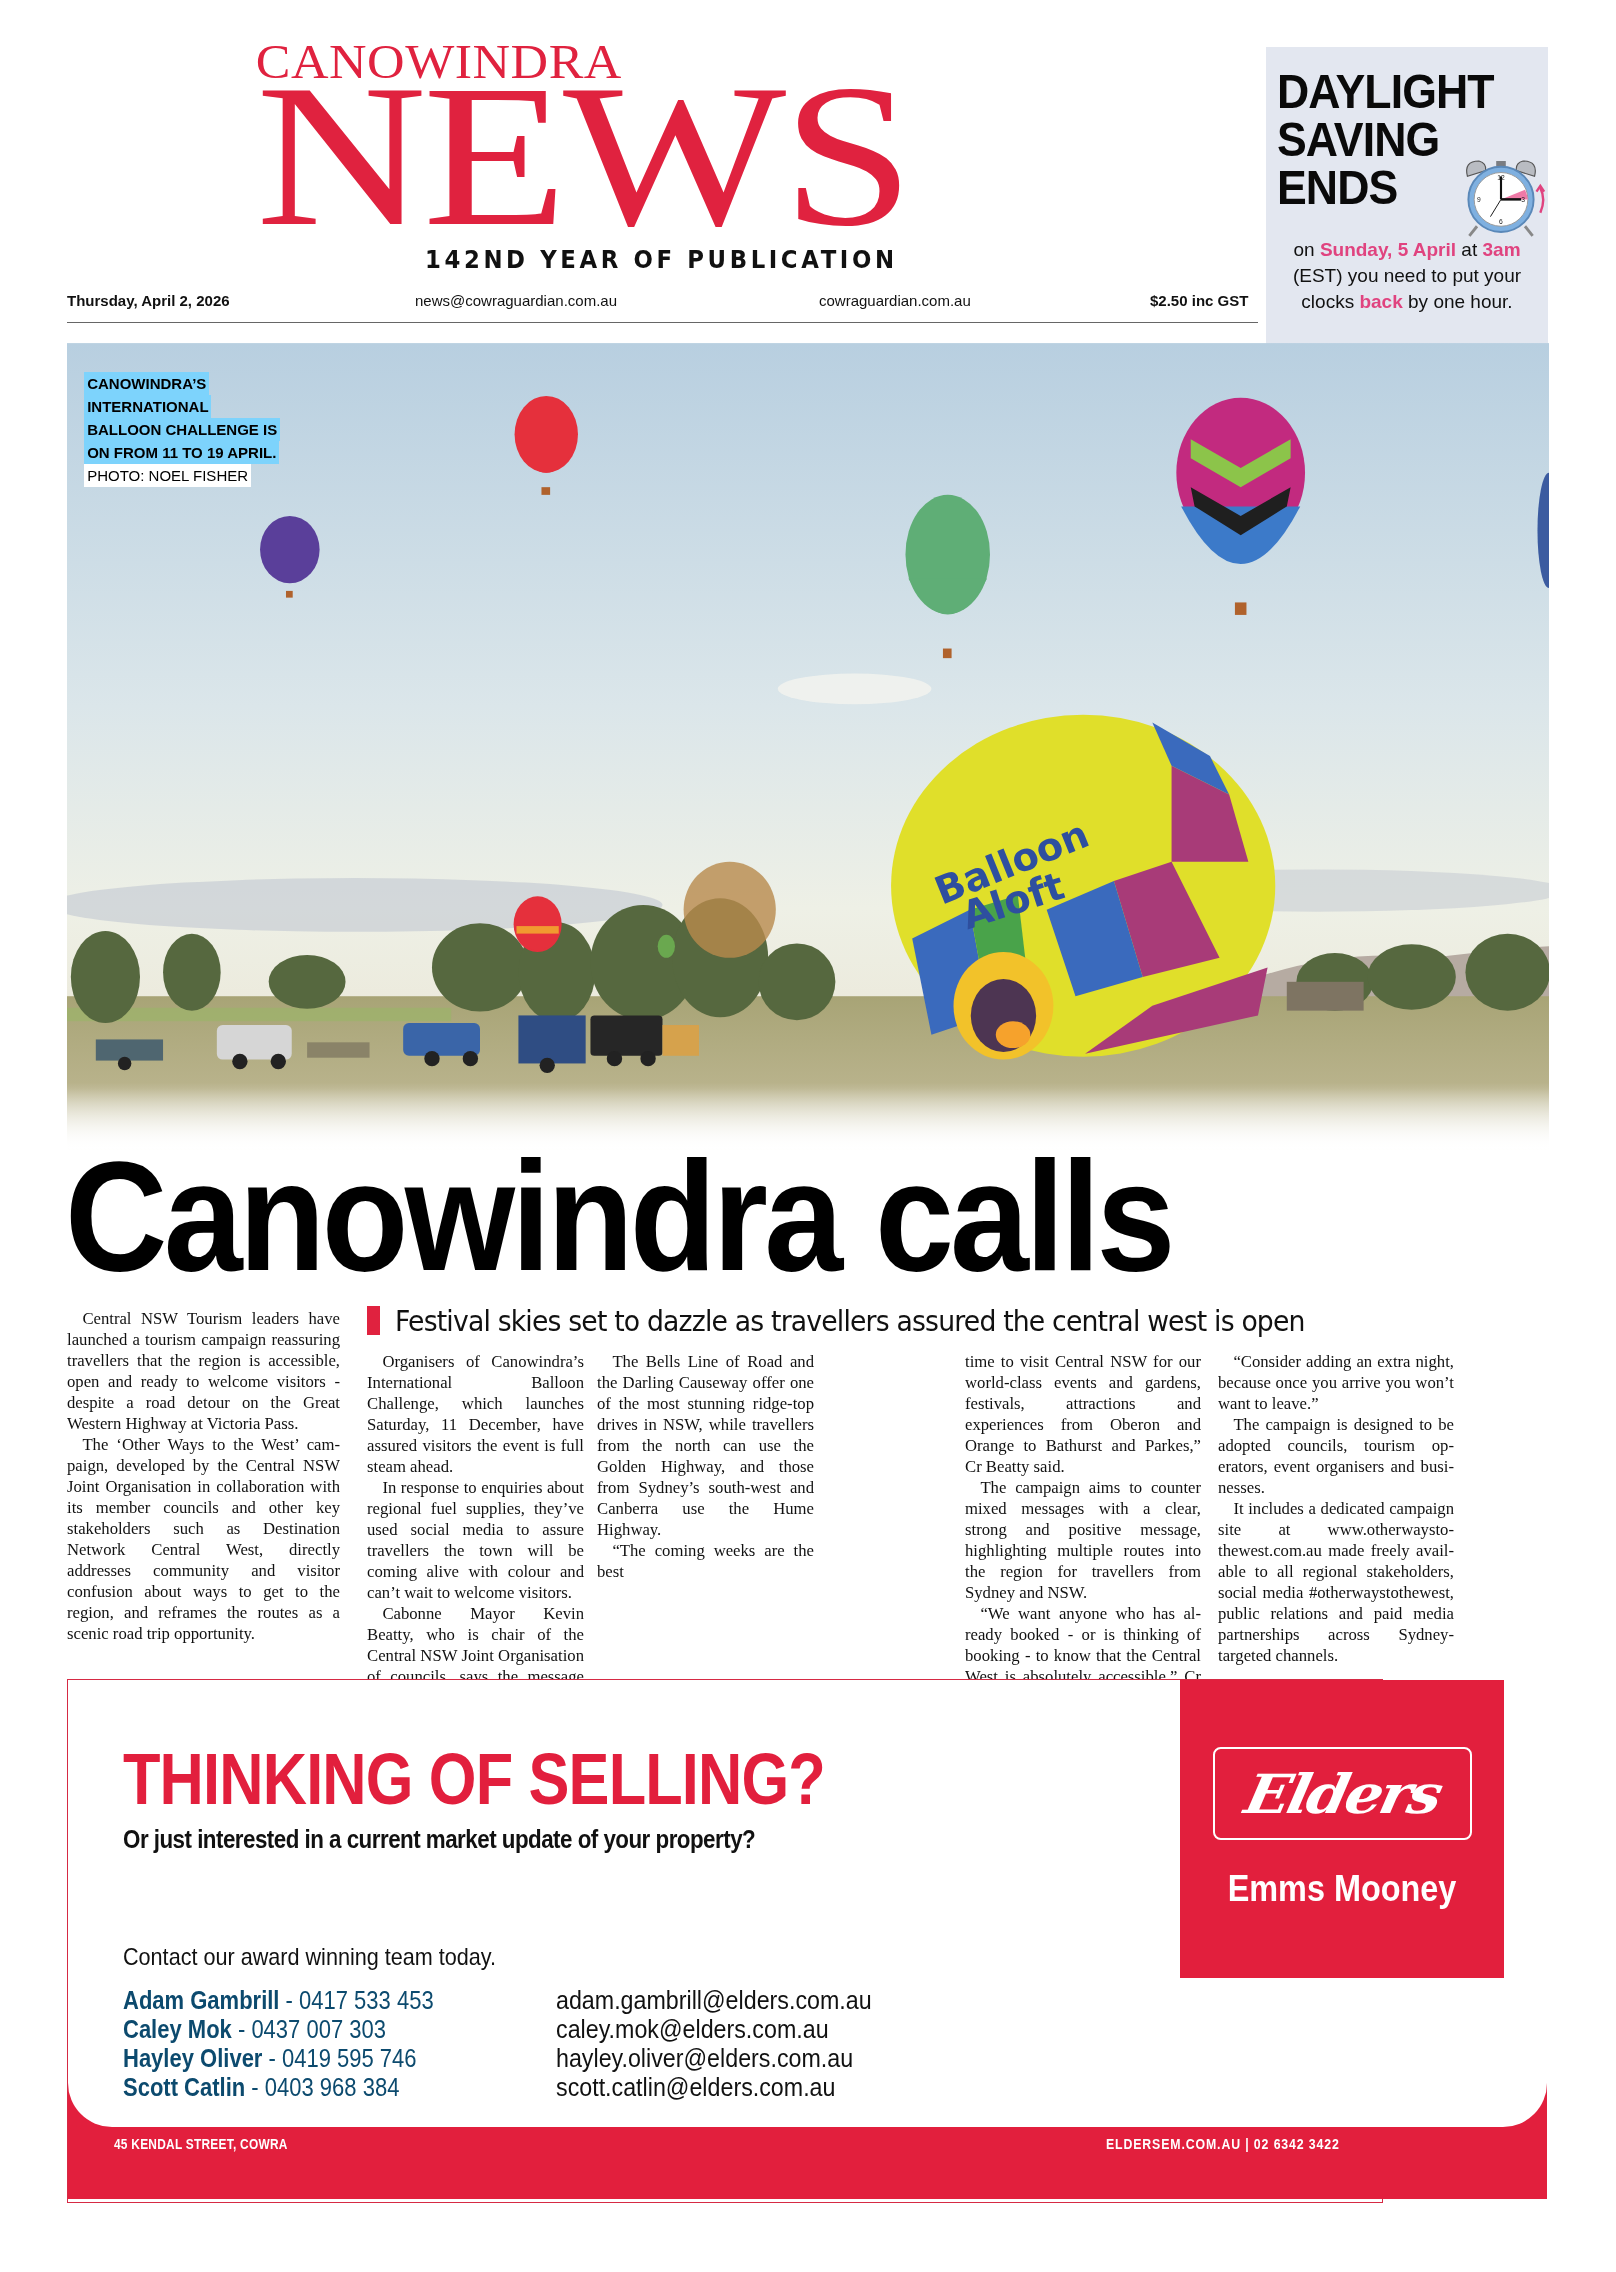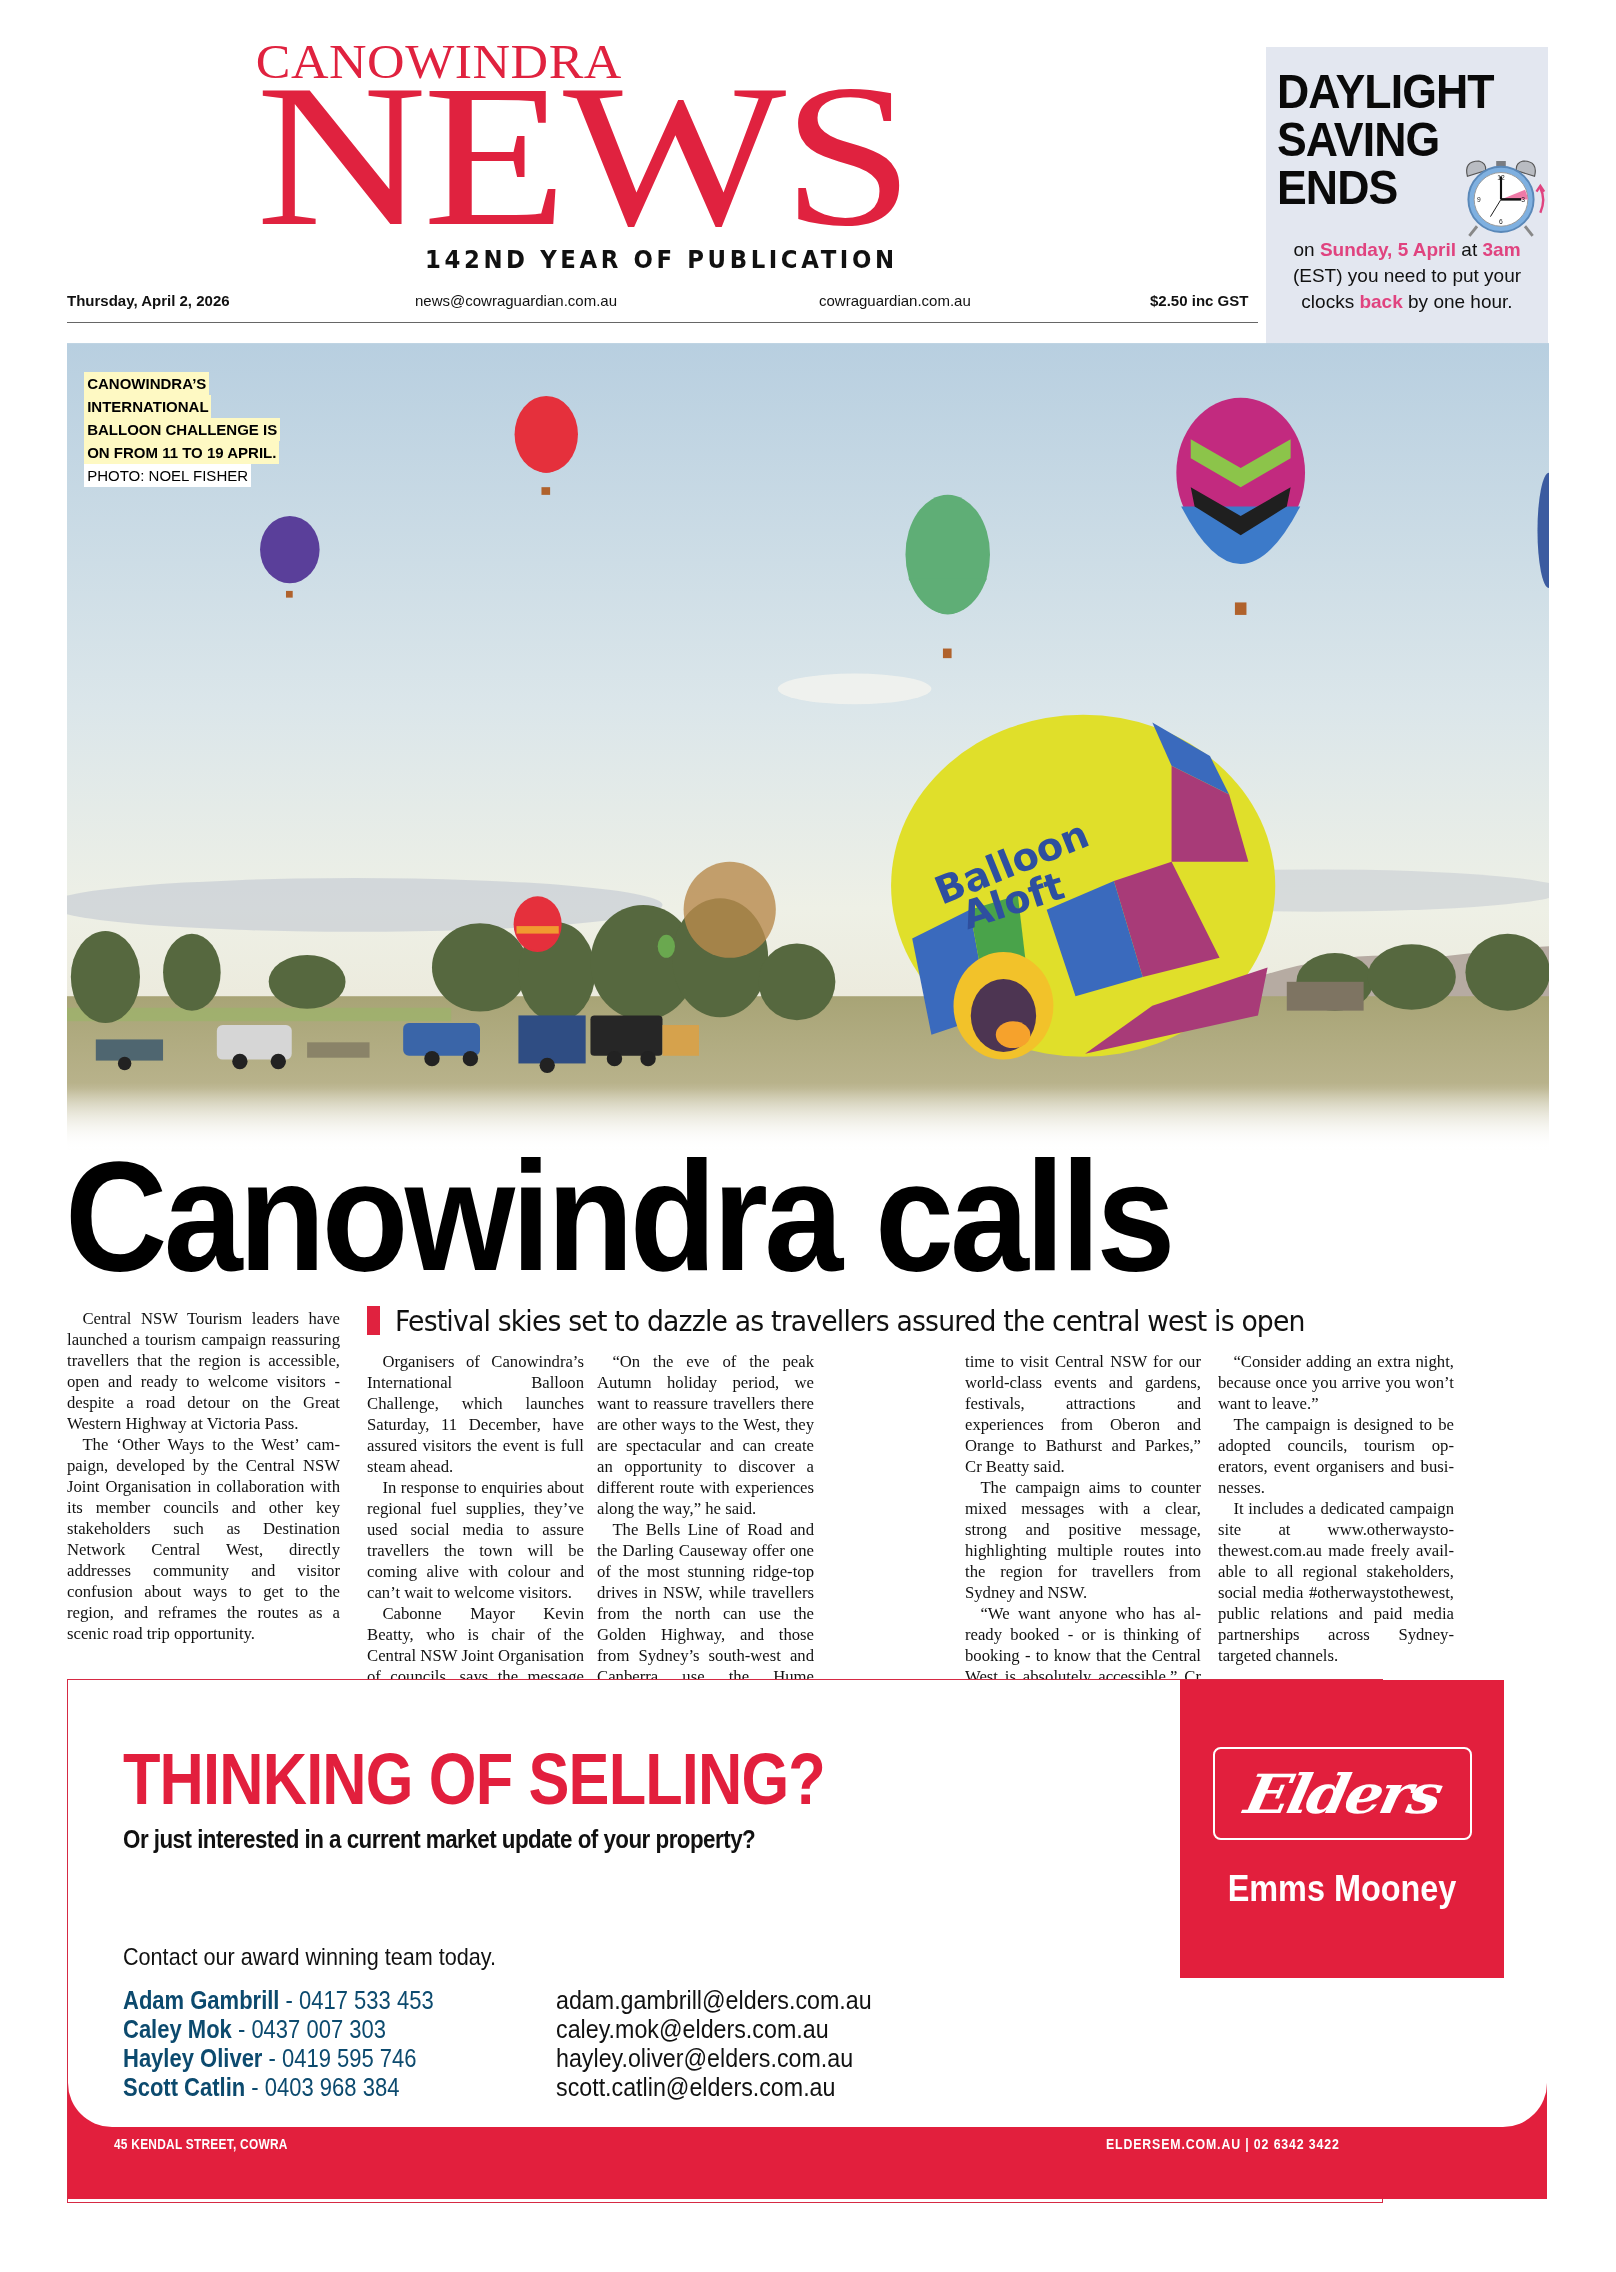--- a/index.html
+++ b/index.html
@@ -29,21 +29,21 @@
   .dst-head div { white-space: nowrap; }
   .dst-clock { position: absolute; left: 188px; top: 108px; width: 94px; height: 83px; }
   .dst-body { position: absolute; left: 0; top: 190px; width: 282px; text-align: center; font-family: "Liberation Sans", sans-serif;
               font-size: 19px; line-height: 26px; color: #111; }
   .pink { color: #e0437f; font-weight: bold; }
 
   
   .photo { position: absolute; left: 67px; top: 343px; width: 1482px; height: 807px; overflow: hidden; }
   .photo svg { display: block; }
   .caption { position: absolute; left: 17.3px; top: 29px; font-family: "Liberation Sans", sans-serif; font-size: 15px; line-height: 23px; }
-  .caption .cap-line { display: inline-block; background: #fef9c3; padding: 0 2.9px; font-weight: bold; color: #000; white-space: nowrap; text-align: center; }
+  .caption .cap-line { display: inline-block; background: #7dd3fc; padding: 0 2.9px; font-weight: bold; color: #000; white-space: nowrap; text-align: center; }
   .caption .cap-credit { display: inline-block; background: #fff; padding: 0 2.9px; color: #000; white-space: nowrap; }
 
   
   .headline { position: absolute; left: 65px; top: 1145px; width: 1499px; font-family: "Liberation Sans", sans-serif; font-weight: bold;
               font-size: 144px; line-height: 134px; letter-spacing: -3.8px; color: #000; white-space: nowrap;
               transform: scaleX(0.985) scaleY(1.08); transform-origin: left top; }
 
   
   .stand { position: absolute; left: 367px; top: 1304px; height: 33px; display: flex; align-items: center; }
   .stand-bar { width: 12.5px; height: 29px; background: #e0223f; margin-right: 15.4px; }
@@ -273,21 +273,20 @@
 <div class="col col1">
   <p>Central NSW Tourism leaders have launched a tourism campaign reassuring travellers that the re­gion is accessible, open and ready to welcome visitors - despite a road detour on the Great Western High­way at Victoria Pass.</p>
   <p>The ‘Other Ways to the West’ cam­paign, developed by the Central NSW Joint Organisation in collaboration with its member councils and other key stakeholders such as Destina­tion Network Central West, directly addresses community and visitor confusion about ways to get to the region, and reframes the routes as a scenic road trip opportunity.</p>
 </div>
 <div class="col col2">
   <p>Organisers of Canowindra’s In­ternational Balloon Challenge, which launches Saturday, 11 December, have assured visitors the event is full steam ahead.</p>
   <p>In response to enquiries about regional fuel supplies, they’ve used social media to assure travellers the town will be coming alive with col­our and can’t wait to welcome visi­tors.</p>
   <p>Cabonne Mayor Kevin Beatty, who is chair of the Central NSW Joint Or­ganisation of councils, says the mes­sage from the region is clear.</p>
 </div>
 <div class="col col3">
-  <p>“On the eve of the peak Autumn holiday period, we want to reassure travellers there are other ways to the West, they are spectacular and can create an opportunity to dis­cover a different route with experi­ences along the way,” he said.</p>
   <p>The Bells Line of Road and the Darling Causeway offer one of the most stunning ridge-top drives in NSW, while travellers from the north can use the Golden Highway, and those from Sydney’s south-west and Canberra use the Hume Highway.</p>
   <p>“The coming weeks are the best</p>
 </div>
 <div class="col" style="left:965px; top:1351px; width:236px; text-indent:0;">
   <p style="text-indent:0">time to visit Central NSW for our world-class events and gardens, festivals, attractions and experienc­es from Oberon and Orange to Ba­thurst and Parkes,” Cr Beatty said.</p>
   <p>The campaign aims to counter mixed messages with a clear, strong and positive message, highlighting multiple routes into the region for travellers from Sydney and NSW.</p>
   <p>“We want anyone who has al­ready booked - or is thinking of booking - to know that the Central West is absolutely accessible,” Cr Beatty said.</p>
 </div>
 <div class="col" style="left:1218px; top:1351px; width:236px;">
   <p>“Consider adding an extra night, because once you arrive you won’t want to leave.”</p>

